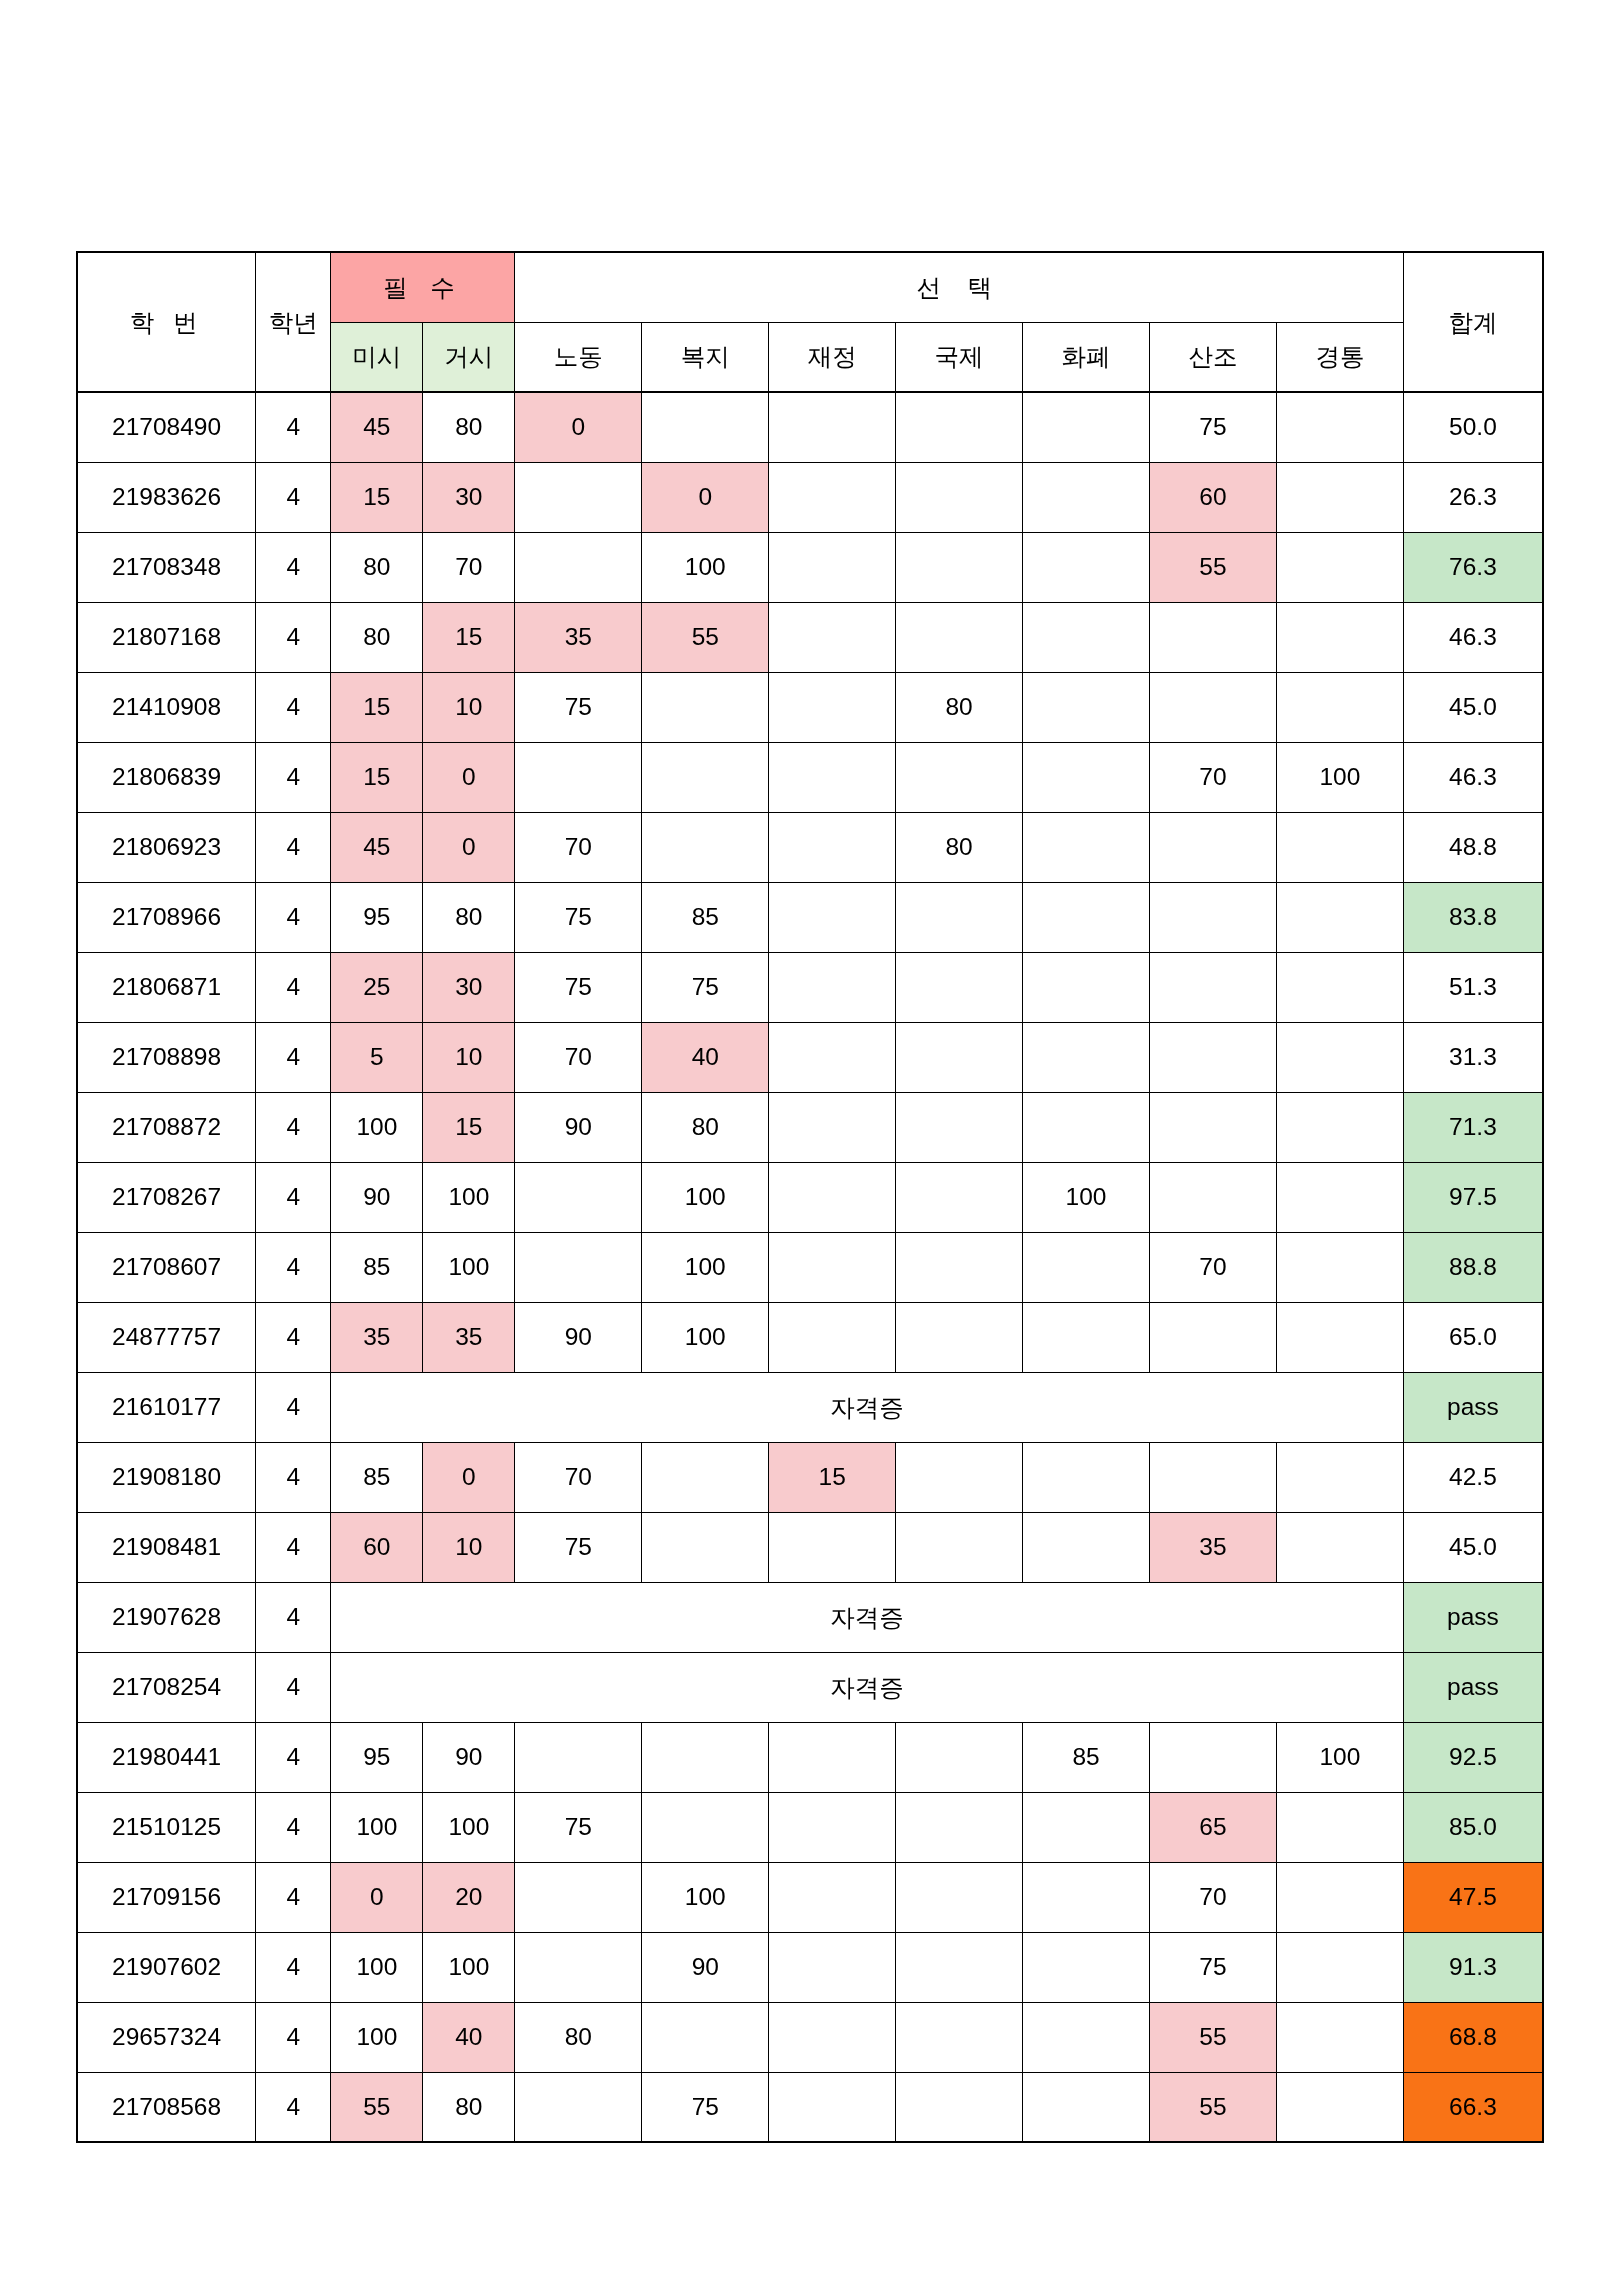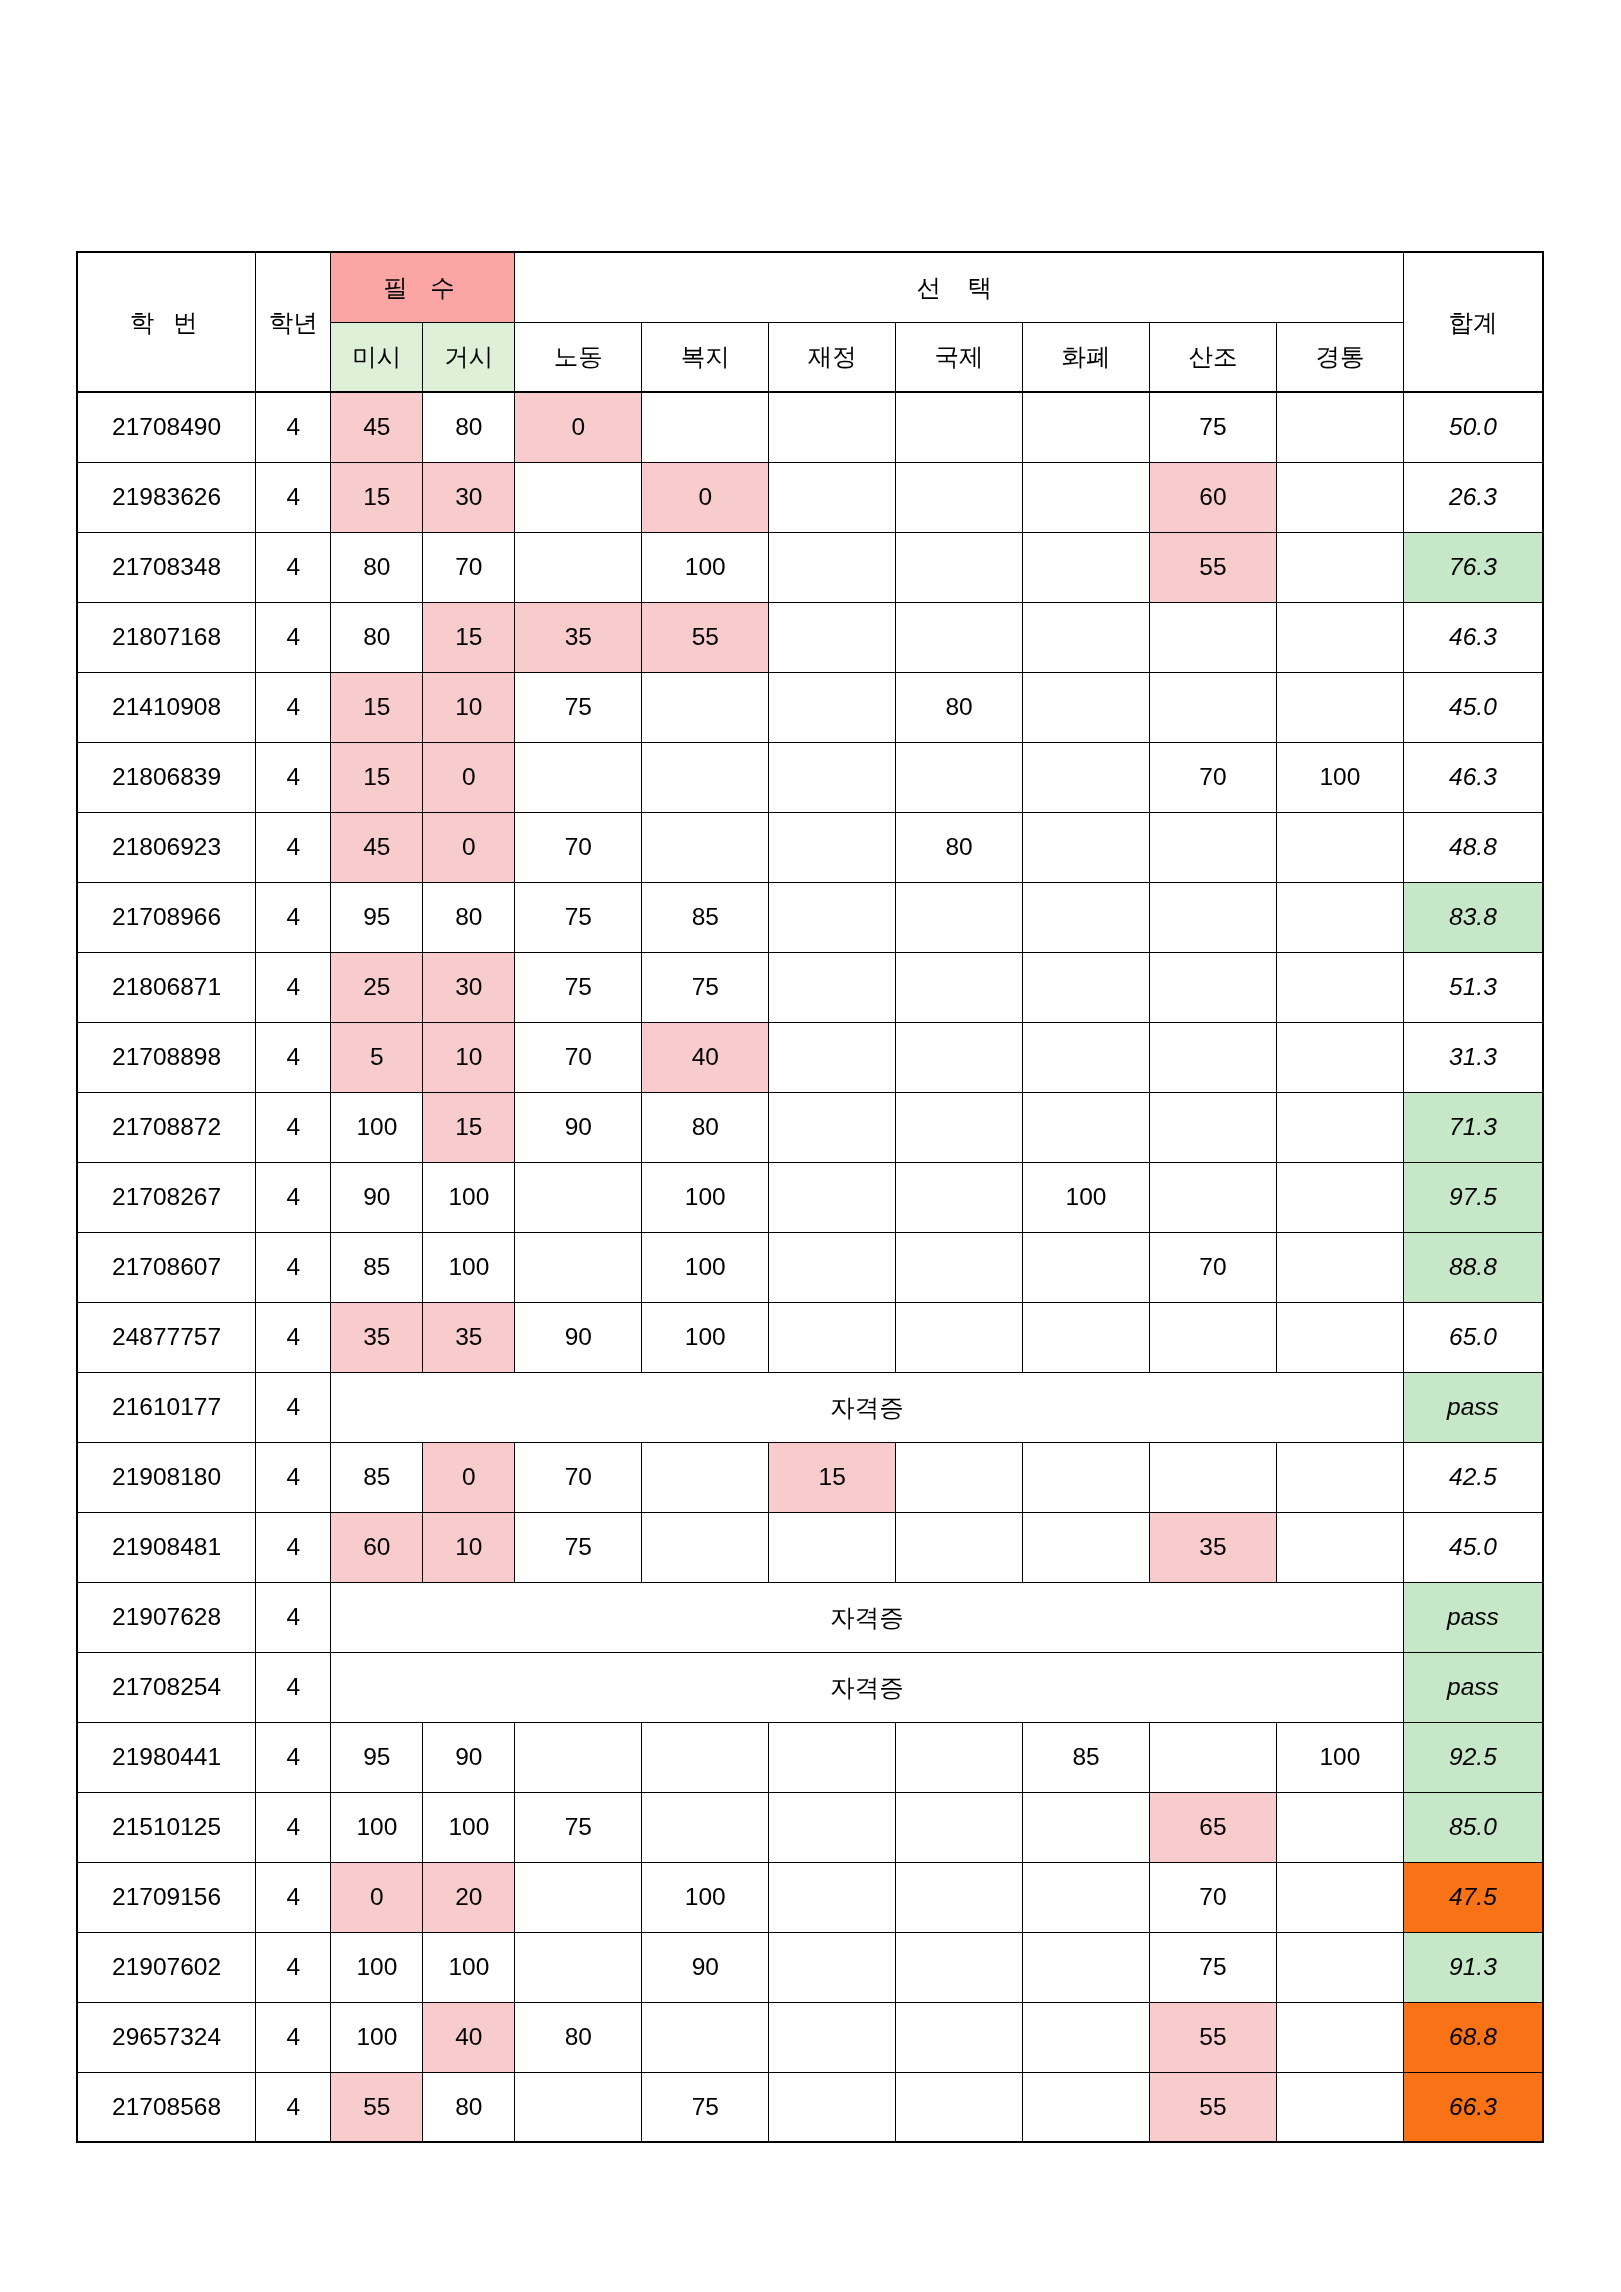--- a/index.html
+++ b/index.html
@@ -77,21 +77,20 @@
   th.head-total {
     font-size: 24.5px;
     margin-top: 18px;
   }
   td.sid {
     font-size: 24.5px;
   }
   td.total {
     font-weight: bold;
     font-size: 24.5px;
-    font-style: italic;
   }
   td.cert {
     font-weight: bold;
     font-size: 24.5px;
   }
   .fill-red {
     background: #f8cbcd;
     color: #c00000;
   }
   .fill-green {

